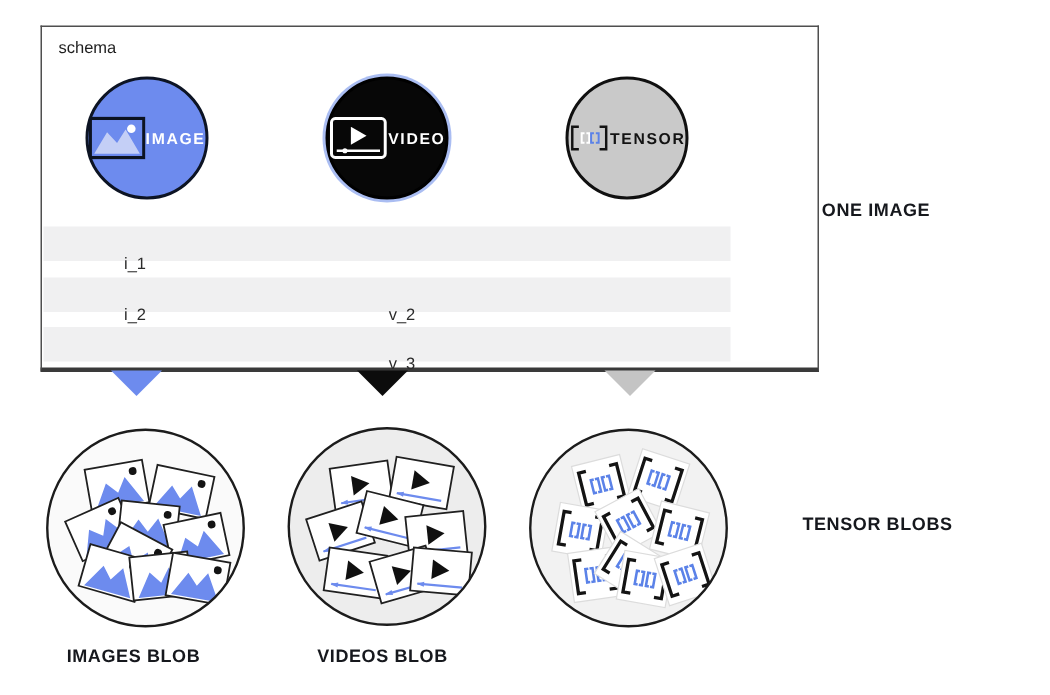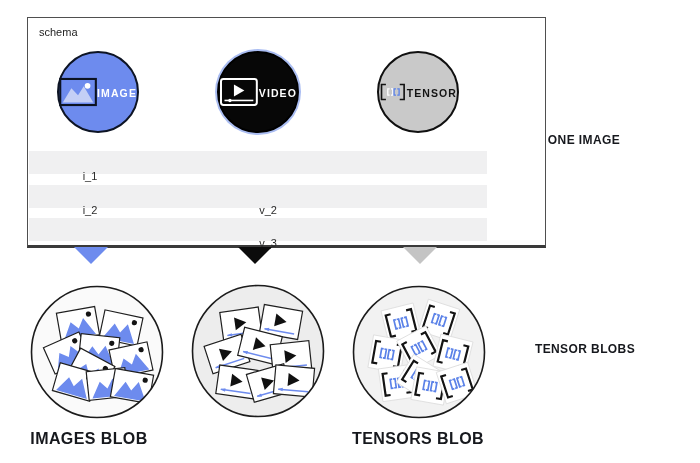--- a/index.html
+++ b/index.html
@@ -39,21 +39,21 @@
   .arrow-blue{left:74px;border-top-color:var(--accent-blue,#6d8bee);}
   .arrow-black{left:238px;border-top-color:#0c0c0c;}
   .arrow-gray{left:403px;border-top-color:var(--arrow-gray,#c4c4c4);}
   
   .blob-svg{position:absolute;}
   .blob-images{left:28px;top:283px;}
   .blob-videos{left:189px;top:282px;}
   .blob-tensors{left:350px;top:283px;}
   .blob-label{
     position:absolute;top:430px;width:136px;text-align:center;
-    font-size:16px;font-weight:bold;letter-spacing:.4px;color:var(--label,#16181d);
+    font-size:12px;font-weight:bold;letter-spacing:.4px;color:var(--label,#16181d);
   }
   .lbl-images{left:21px}.lbl-videos{left:187px}.lbl-tensors{left:350px}
   
   .side-label{
     position:absolute;font-size:12px;font-weight:bold;letter-spacing:.4px;
     color:var(--label,#16181d);text-align:center;
   }
   .one-chunk{left:534px;top:133px;width:100px;}
   .binary-blobs{left:527px;top:342px;width:116px;}
   .defs-holder{position:absolute;width:0;height:0;overflow:hidden;}
@@ -188,18 +188,18 @@
       <use href="#ten-thumb" transform="translate(103,71) rotate(14)"></use>
       <use href="#ten-thumb" transform="translate(47,100) rotate(-8)"></use>
       <use href="#ten-thumb" transform="translate(69,94) rotate(32)"></use>
       <use href="#ten-thumb" transform="translate(80,103) rotate(10)"></use>
       <use href="#ten-thumb" transform="translate(107,100) rotate(-18)"></use>
     </g>
     <circle cx="69" cy="69" r="65.5" fill="none" stroke="#1c1c1c" stroke-width="1.6"></circle>
   </svg>
 
   <div class="blob-label lbl-images">IMAGES BLOB</div>
-  <div class="blob-label lbl-tensors">TENSORS BLOB</div>
+  <div class="blob-label lbl-videos">VIDEOS BLOB</div>
 
   <div class="side-label one-chunk">ONE IMAGE</div>
   <div class="side-label binary-blobs">TENSOR BLOBS</div>
 
 </div>
 
 </body></html>

